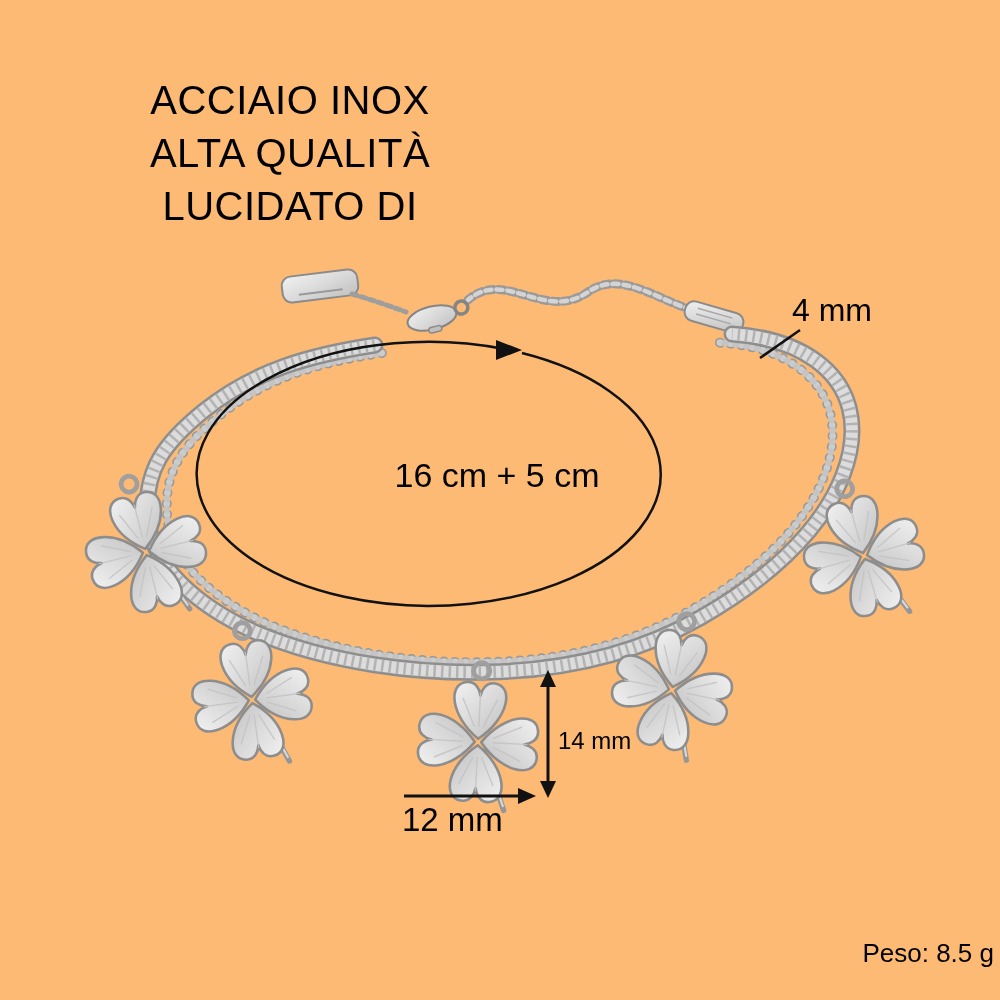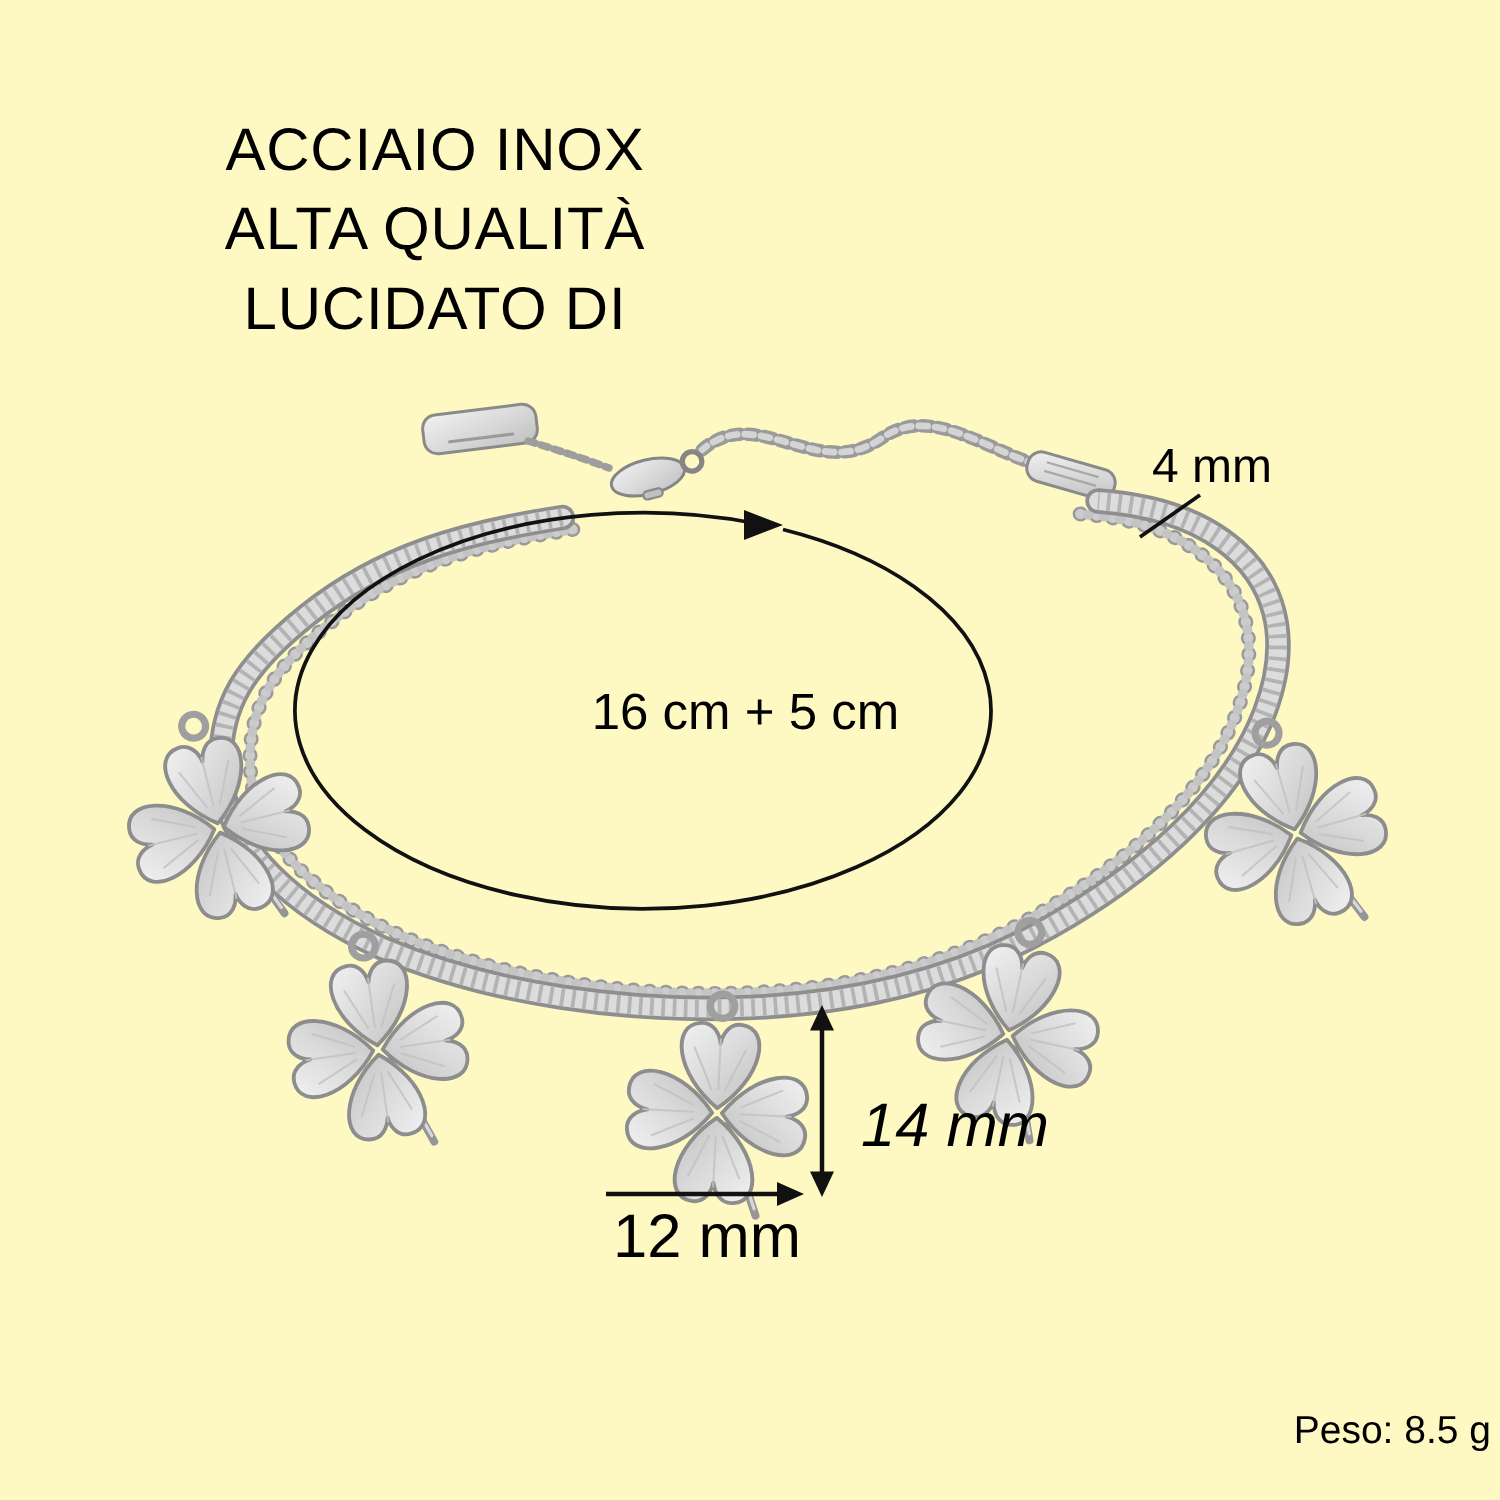--- a/index.html
+++ b/index.html
@@ -1,25 +1,25 @@
 <!DOCTYPE html>
 <html><head>
 <meta charset="utf-8">
 <style>
   * { margin:0; padding:0; box-sizing:border-box; }
   html,body { width:1000px; height:1000px; }
   body { background:#ffffff; font-family:"Liberation Sans", sans-serif; color:#000; }
-  .canvas { position:relative; width:1000px; height:1000px; background:#fef9c3; overflow:hidden; }
+  .canvas { position:relative; width:1000px; height:1000px; background:#fdba74; overflow:hidden; }
   .canvas > svg { position:absolute; left:0; top:0; }
   .label { position:absolute; color:#000; white-space:nowrap; }
   .material { left:95px; top:74px; width:390px; text-align:center; font-size:40px; line-height:53px; letter-spacing:0.5px; white-space:normal; }
   .length   { left:297px; top:456px; width:400px; text-align:center; font-size:34px; }
-  .mm4      { left:768px; top:292px; font-size:32px; }
-  .mm14     { left:574px; top:727px; font-size:41px;font-style:italic; }
-  .mm12     { left:402px; top:801px; width:132px; text-align:right; font-size:41px; }
+  .mm4      { left:792px; top:292px; font-size:32px; }
+  .mm14     { left:558px; top:727px; font-size:24px; }
+  .mm12     { left:402px; top:801px; width:132px; text-align:left; font-size:33px; }
   .weight   { left:794px; top:938px; width:200px; text-align:right; font-size:26px; }
 </style>
 </head>
 <body>
 
 <div class="canvas">
 
   <svg width="1000" height="1000" viewBox="0 0 1000 1000">
     <defs>
       <linearGradient id="metal" x1="0" y1="0" x2="1" y2="1">

